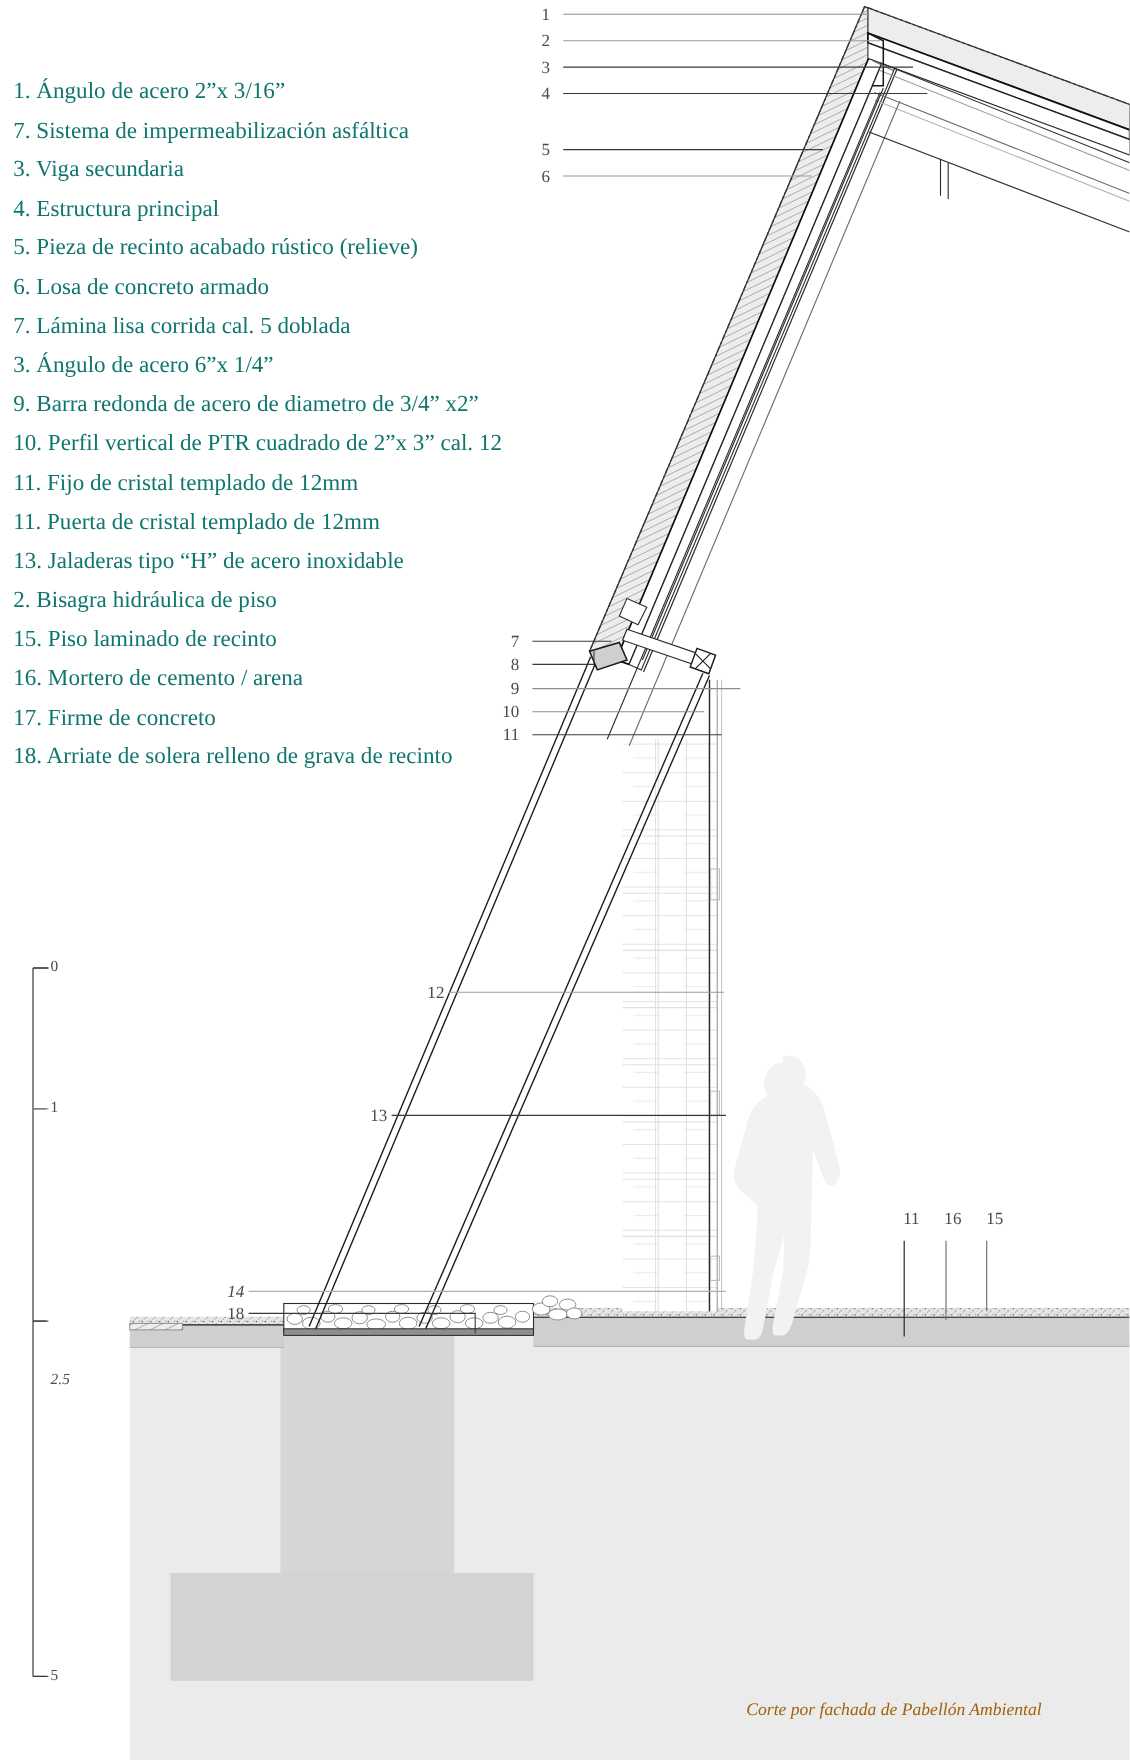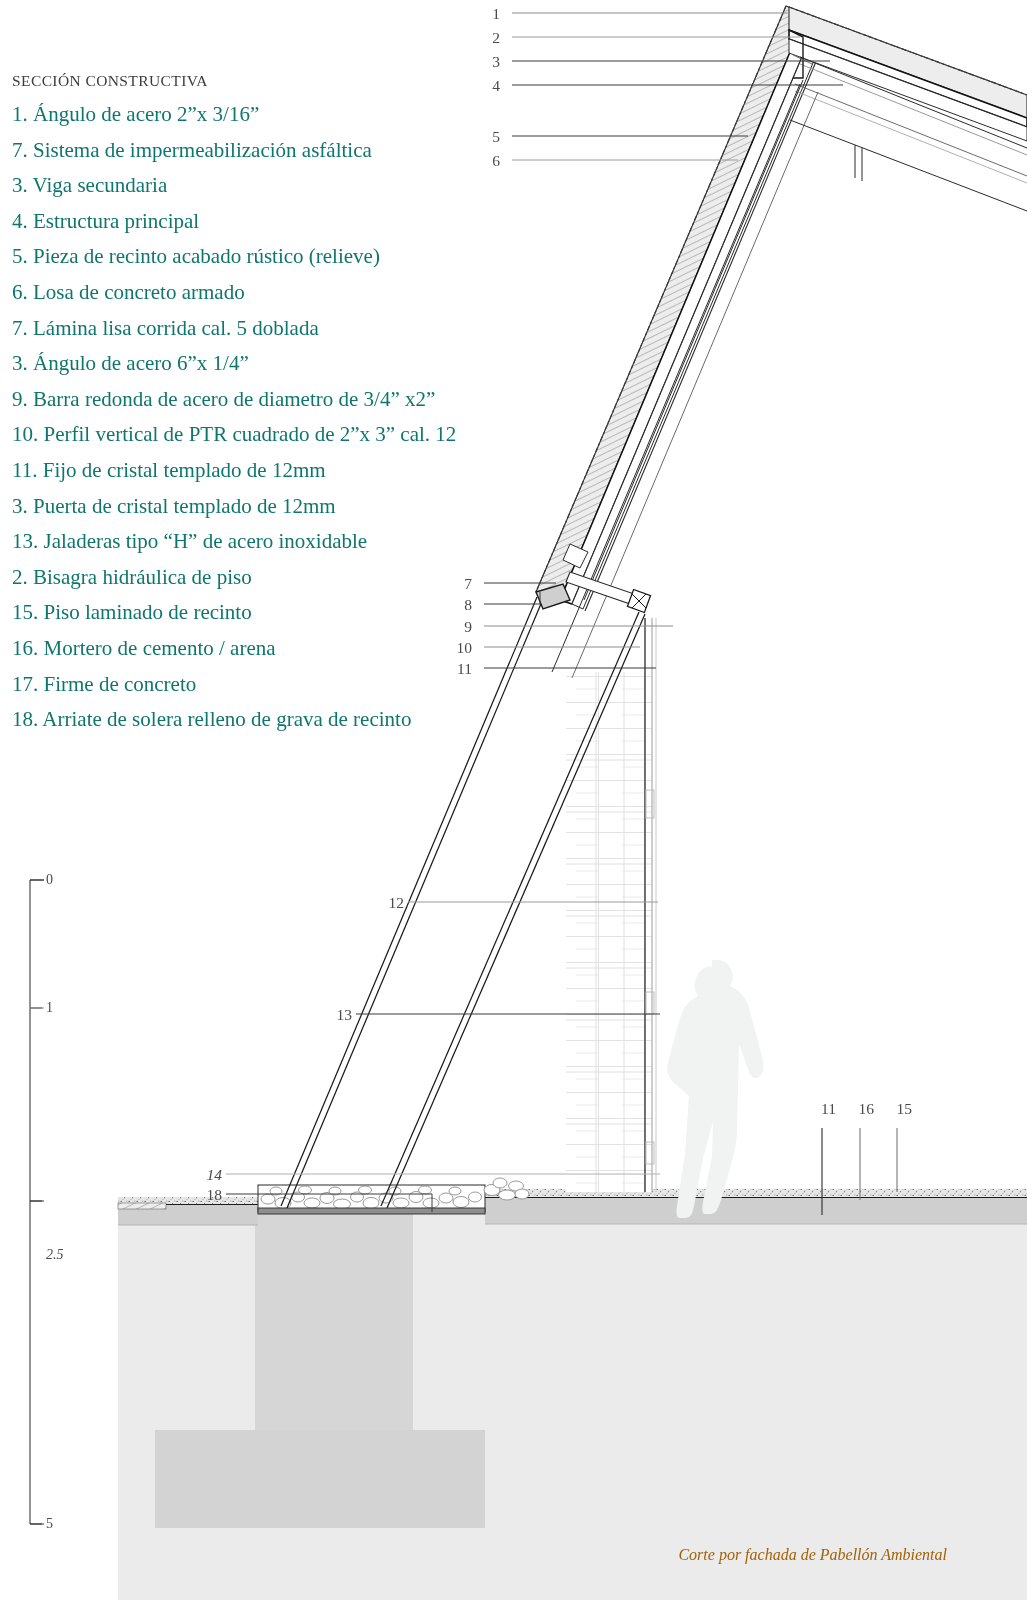--- a/index.html
+++ b/index.html
@@ -291,33 +291,32 @@
       <line x1="30" y1="1524" x2="42" y2="1524" stroke="#3a3a3a" stroke-width="1.1"></line>
       <line x1="42" y1="880" x2="44" y2="880" stroke="#3a3a3a" stroke-width="1"></line>
       <line x1="30" y1="880" x2="44" y2="880" stroke="#3a3a3a" stroke-width="1"></line>
       <line x1="30" y1="1008" x2="44" y2="1008" stroke="#8d8d8d" stroke-width="1"></line>
       <line x1="30" y1="1201" x2="44" y2="1201" stroke="#3a3a3a" stroke-width="1"></line>
       <line x1="30" y1="1524" x2="44" y2="1524" stroke="#3a3a3a" stroke-width="1"></line>
     </g>
   </svg>
 
   <div id="legend">
-    <div class="legend-title">SECCIÓN CONSTRUCTIVA</div>
     <div class="legend-item">1. Ángulo de acero 2”x 3/16”</div>
     <div class="legend-item">7. Sistema de impermeabilización asfáltica</div>
     <div class="legend-item">3. Viga secundaria</div>
     <div class="legend-item">4. Estructura principal</div>
     <div class="legend-item">5. Pieza de recinto acabado rústico (relieve)</div>
     <div class="legend-item">6. Losa de concreto armado</div>
     <div class="legend-item">7. Lámina lisa corrida cal. 5 doblada</div>
     <div class="legend-item">3. Ángulo de acero 6”x 1/4”</div>
     <div class="legend-item">9. Barra redonda de acero de diametro de 3/4” x2”</div>
     <div class="legend-item">10. Perfil vertical de PTR cuadrado de 2”x 3” cal. 12</div>
     <div class="legend-item">11. Fijo de cristal templado de 12mm</div>
-    <div class="legend-item">3. Puerta de cristal templado de 12mm</div>
+    <div class="legend-item">11. Puerta de cristal templado de 12mm</div>
     <div class="legend-item">13. Jaladeras tipo “H” de acero inoxidable</div>
     <div class="legend-item">2. Bisagra hidráulica de piso</div>
     <div class="legend-item">15. Piso laminado de recinto</div>
     <div class="legend-item">16. Mortero de cemento / arena</div>
     <div class="legend-item">17. Firme de concreto</div>
     <div class="legend-item">18. Arriate de solera relleno de grava de recinto</div>
   </div>
 
   <div id="scale-labels">
     <div class="scale-label" style="left:46px; top:872px;">0</div>

